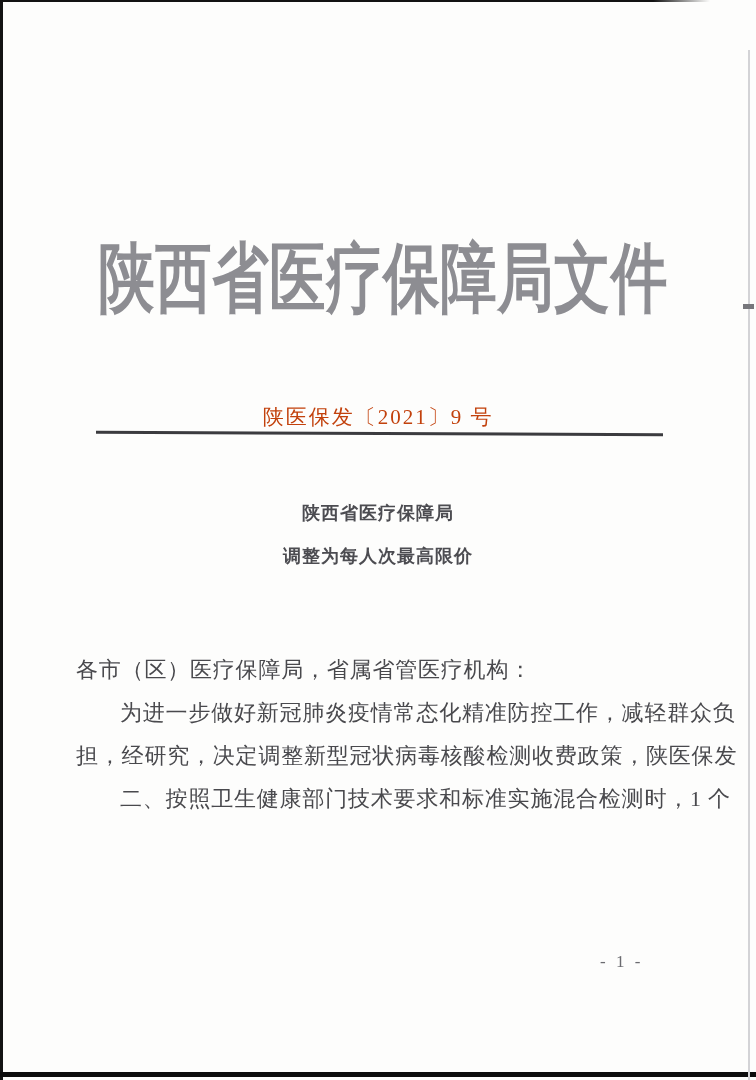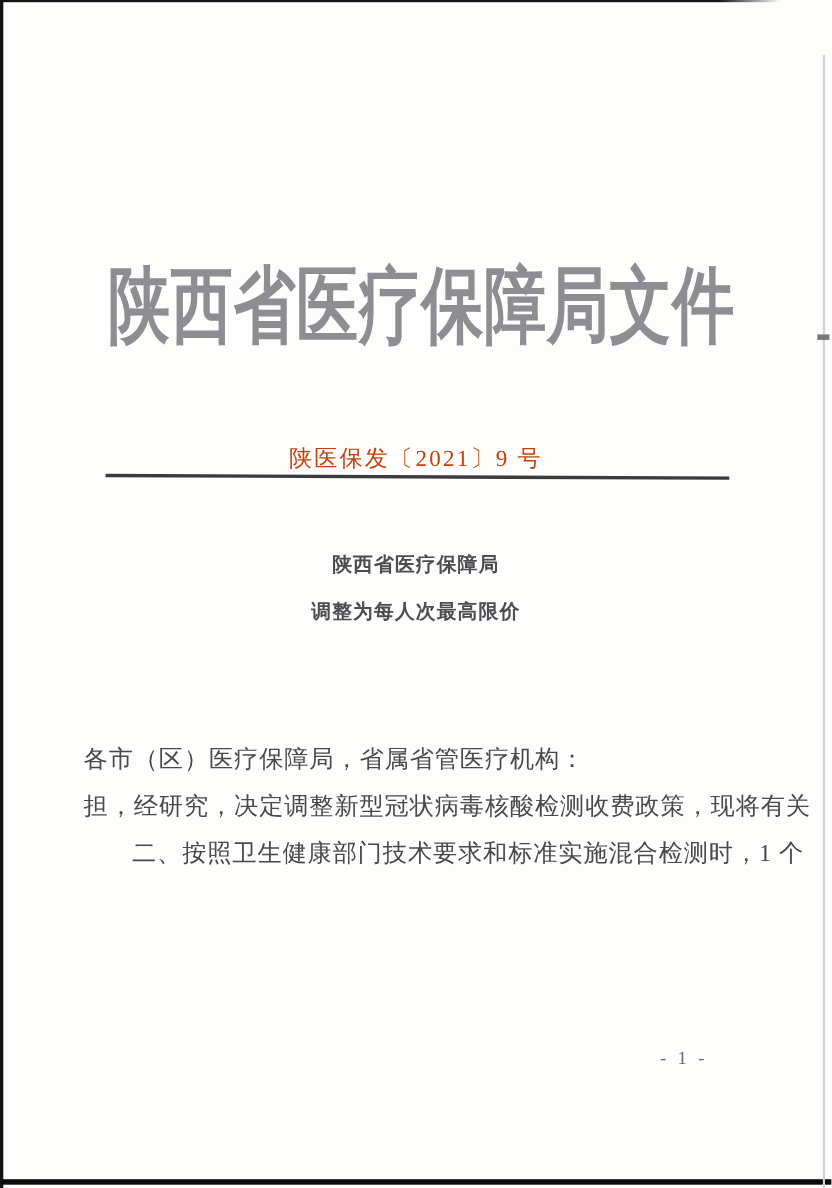--- a/index.html
+++ b/index.html
@@ -83,21 +83,21 @@
     text-align: center;
     font-size: 18px;
     font-weight: bold;
     color: #4c4c51;
     line-height: 43px;
     letter-spacing: 1px;
   }
   
   .body-text {
     position: absolute;
-    left: 76px; top: 668px;
+    left: 76px; top: 648px;
     width: 614px;
     font-size: 22px;
     color: #49494d;
     letter-spacing: 0.8px;
   }
   .body-line {
     height: 43px;
     line-height: 43px;
     white-space: nowrap;
   }
@@ -130,19 +130,20 @@
 
   <div class="rule"></div>
 
   <div class="heading">
     <div>陕西省医疗保障局</div>
     <div>调整为每人次最高限价</div>
   </div>
 
   <div class="body-text">
     <div class="body-line">各市（区）医疗保障局，省属省管医疗机构：</div>
-    <div class="body-line">担，经研究，决定调整新型冠状病毒核酸检测收费政策，现将有关</div>
+    <div class="body-line indent">为进一步做好新冠肺炎疫情常态化精准防控工作，减轻群众负</div>
+    <div class="body-line">担，经研究，决定调整新型冠状病毒核酸检测收费政策，陕医保发</div>
     <div class="body-line indent">二、按照卫生健康部门技术要求和标准实施混合检测时，1 个</div>
   </div>
 
   <div class="page-number">- 1 -</div>
 
 </div>
 
 </body></html>

